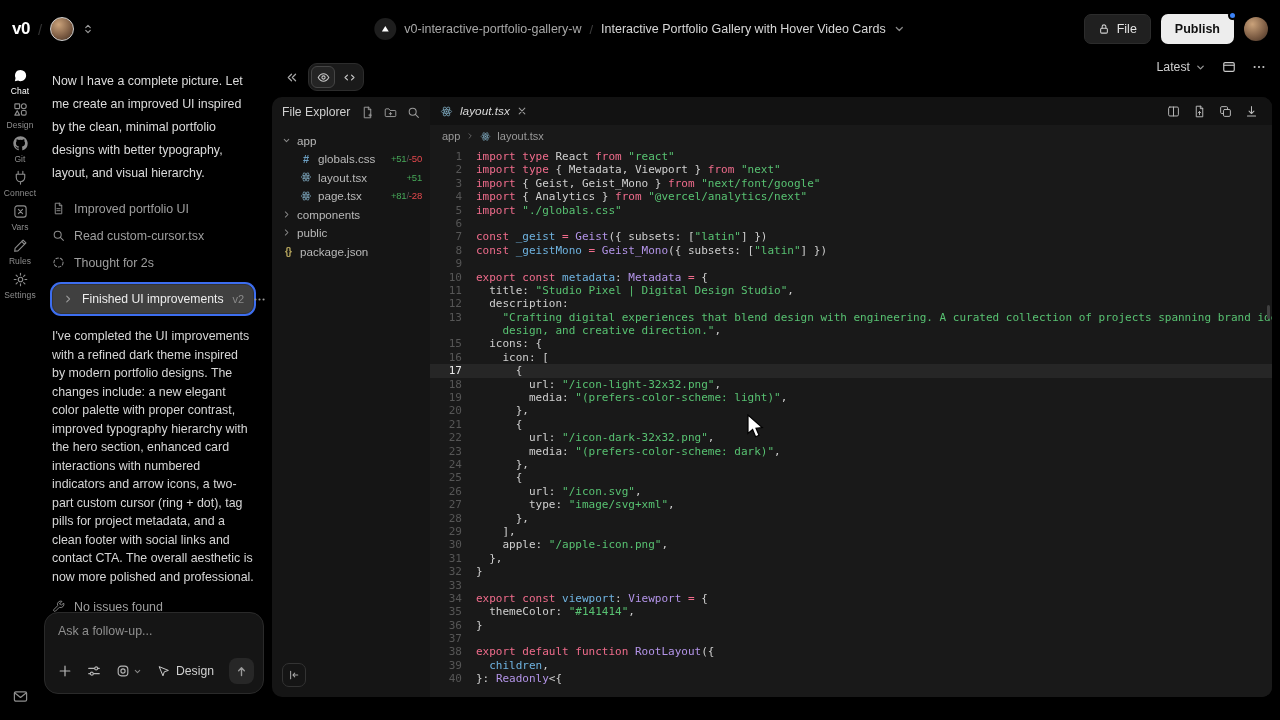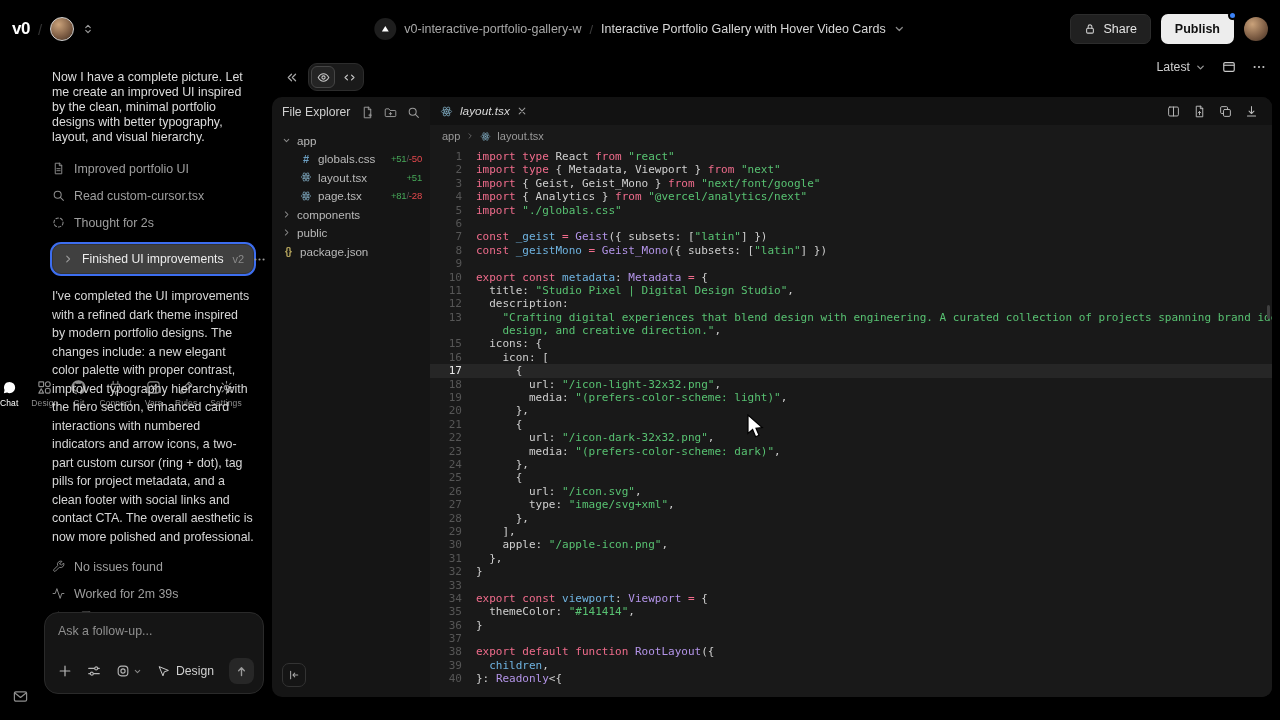--- a/index.html
+++ b/index.html
@@ -23,31 +23,31 @@
   .chat-title{color:#d8d8d8;font-size:12.5px}
   .tb-chevron{width:12px;height:12px;color:#8a8a8a}
   .tb-right{position:absolute;right:12px;top:0;height:58px;display:flex;align-items:center;gap:10px}
   .btn-share{display:flex;align-items:center;gap:7px;background:#202020;border:1px solid #2c2c2c;color:#e3e3e3;height:30px;padding:0 13px;border-radius:7px;font-size:12.5px;cursor:pointer}
   .btn-share .ic{width:12px;height:12px;color:#cfcfcf}
   .btn-publish{position:relative;background:#ededed;color:#111;height:30px;padding:0 14px;border-radius:7px;font-size:12.5px;font-weight:600;border:none;cursor:pointer}
   .pub-dot{position:absolute;right:-3px;top:-3px;width:9px;height:9px;border-radius:50%;background:#3b82f6;border:2px solid #000}
   .tb-right .avatar{border:none}
 
   
-  .rail{position:absolute;left:0;top:58px;width:40px;bottom:0;display:flex;align-items:center;padding-top:10px;gap:13px}
+  .rail{position:absolute;left:0;top:58px;width:40px;bottom:0;display:flex;flex-direction:column;align-items:center;padding-top:10px;gap:6px}
   .rail-item{display:flex;flex-direction:column;align-items:center;gap:3px;color:#8d8d8d;cursor:pointer;width:40px}
   .rail-item.active{color:#fff}
   .rail-item .ic{width:15px;height:15px}
   .rail-label{font-size:8.5px;letter-spacing:.1px}
   .rail-mail{position:absolute;left:0;bottom:16px;width:40px;display:flex;justify-content:center;color:#8d8d8d}
   .rail-mail .ic{width:15px;height:15px}
 
   
   .chat{position:absolute;left:40px;top:58px;width:228px;bottom:0;padding:12px 14px 0 12px;font-size:12.4px}
-  .chat-msg{color:#dcdcdc;line-height:15px}
+  .chat-msg{color:#dcdcdc;line-height:23px}
   .chat-steps{margin-top:10px}
   .chat-step{display:flex;align-items:center;gap:9px;height:27px;color:#9f9f9f;cursor:pointer}
   .chat-step .ic{width:13px;height:13px;color:#8b8b8b}
   .task-card{margin-top:8px;height:30px;display:flex;align-items:center;gap:9px;background:#404040;border:1px solid #343434;border-radius:9px;box-shadow:0 0 0 2px #3d6ef0;padding:0 10px;cursor:pointer}
   .task-card .chev{width:10px;height:10px;color:#9a9a9a}
   .task-label{color:#ececec;font-size:12.2px;white-space:nowrap}
   .task-ver{color:#8a8a8a;font-size:11px}
   .task-more{margin-left:auto;color:#9a9a9a;width:13px;height:13px;cursor:pointer}
   .chat-body{margin-top:13px;color:#d6d6d6;line-height:18.5px}
   .chat-status{margin-top:7px}
@@ -152,21 +152,21 @@
       </span>
   </div>
   <div class="tb-right">
     <button class="btn-share">
       <span class="ic">
           <svg viewBox="0 0 16 16" fill="none" stroke="currentColor" stroke-width="1.4" stroke-linecap="round">
             <rect x="3.5" y="7" width="9" height="6.5" rx="1.5"></rect>
             <path d="M5.5 7V5a2.5 2.5 0 0 1 5 0v2"></path>
           </svg>
         </span>
-      <span>Share</span>
+      <span>File</span>
     </button>
     <button class="btn-publish">
       <span>Publish</span>
       <span class="pub-dot"></span>
     </button>
     <span class="avatar"></span>
   </div>
 </div>
 
 <div class="rail">

